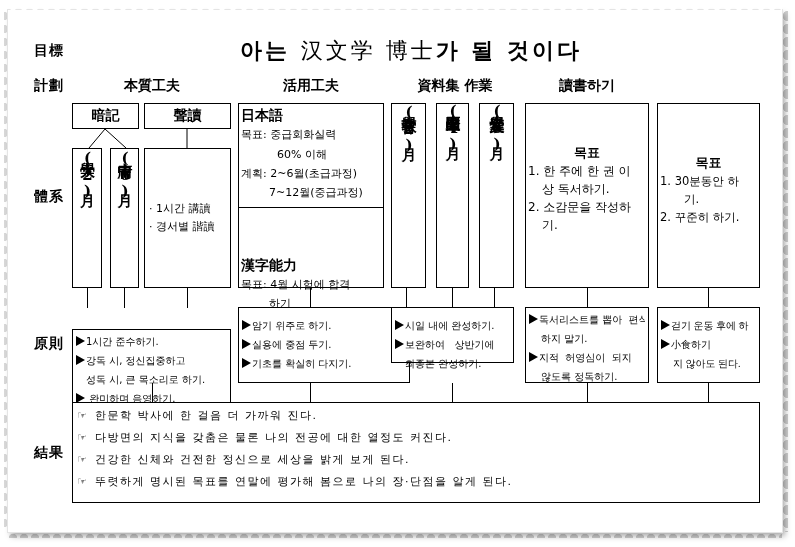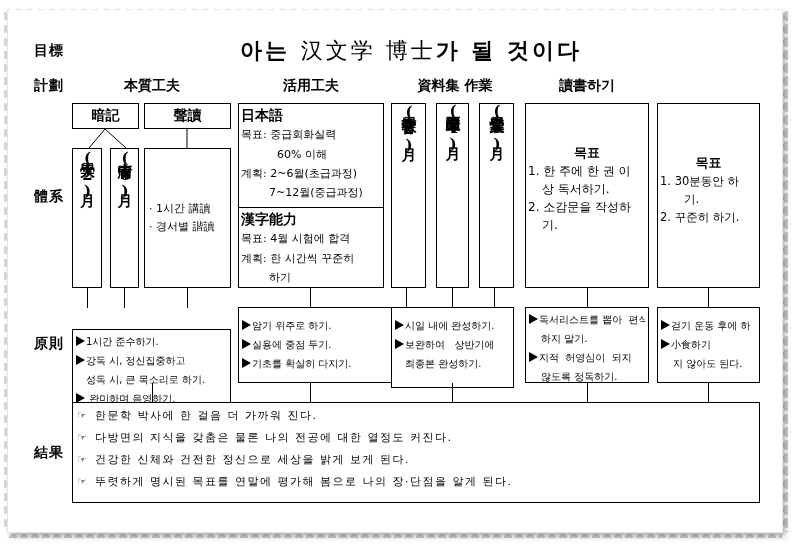--- a/index.html
+++ b/index.html
@@ -93,24 +93,23 @@
 </div>
 
 <div class="box" style="left:238px;top:103px;width:146px;height:185px;">
   <div style="height:101px;border-bottom:1px solid #000;padding:1px 2px;">
     <div style="font-weight:bold;font-size:14px;line-height:20px;">日本語</div>
     <div class="small" style="line-height:20px;">목표: 중급회화실력</div>
     <div class="small" style="padding-left:36px;line-height:19px;">60% 이해</div>
     <div class="small" style="line-height:19px;">계획: 2~6월(초급과정)</div>
     <div class="small" style="padding-left:28px;line-height:19px;">7~12월(중급과정)</div>
   </div>
-  <div style="padding:1px 2px;">
+  <div style="padding:1px 2px;margin-top:46px;">
     <div style="font-weight:bold;font-size:14px;line-height:20px;">漢字能力</div>
     <div class="small" style="line-height:20px;">목표: 4월 시험에 합격</div>
-    <div class="small" style="line-height:20px;">계획: 한 시간씩 꾸준히</div>
     <div class="small" style="padding-left:28px;line-height:18px;">하기</div>
   </div>
 </div>
 
 <div class="box" style="left:391px;top:103px;width:35px;height:185px;">
   <div class="vtext">教育學(2月)</div>
 </div>
 <div class="box" style="left:436px;top:103px;width:33px;height:185px;">
   <div class="vtext">中國歷史(4月)</div>
 </div>
@@ -151,32 +150,32 @@
   <div class="ln"><span class="tri"></span><span>1시간 준수하기.</span></div>
   <div class="ln"><span class="tri"></span><span>강독 시, 정신집중하고</span></div>
   <div class="ln" style="padding-left:10px;"><span>성독 시, 큰 목소리로 하기.</span></div>
   <div class="ln"><span class="tri"></span> <span>완미하며 음영하기.</span></div>
 </div>
 <div class="box bullet-list" style="left:238px;top:307px;width:172px;height:76px;padding-top:8px;">
   <div class="ln"><span class="tri"></span><span>암기 위주로 하기.</span></div>
   <div class="ln"><span class="tri"></span><span>실용에 중점 두기.</span></div>
   <div class="ln"><span class="tri"></span><span>기초를 확실히 다지기.</span></div>
 </div>
-<div class="box bullet-list" style="left:391px;top:307px;width:123px;height:81px;padding-top:8px;">
+<div class="box bullet-list" style="left:391px;top:307px;width:123px;height:56px;padding-top:8px;">
   <div class="ln"><span class="tri"></span><span>시일 내에 완성하기.</span></div>
   <div class="ln"><span class="tri"></span><span style="white-space:pre">보완하여   상반기에</span></div>
   <div class="ln" style="padding-left:10px;"><span>최종본 완성하기.</span></div>
 </div>
 <div class="box bullet-list" style="left:525px;top:307px;width:124px;height:76px;">
   <div class="ln"><span class="tri"></span><span style="white-space:pre">독서리스트를 뽑아  편식</span></div>
   <div class="ln" style="padding-left:12px;"><span>하지 말기.</span></div>
   <div class="ln"><span class="tri"></span><span style="white-space:pre">지적  허영심이  되지</span></div>
   <div class="ln" style="padding-left:12px;"><span>않도록 정독하기.</span></div>
 </div>
-<div class="box bullet-list" style="left:657px;top:307px;width:103px;height:76px;padding-top:8px;">
+<div class="box bullet-list" style="left:657px;top:307px;width:103px;height:76px;padding-top:8px;font-family:Liberation Serif, serif;">
   <div class="ln"><span class="tri"></span><span>걷기 운동 후에 하</span></div>
   <div class="ln"><span class="tri"></span><span>小食하기</span></div>
   <div class="ln" style="padding-left:12px;"><span>지 않아도 된다.</span></div>
 </div>
 
 <div class="vline" style="left:152px;top:383px;height:20px;"></div>
 <div class="vline" style="left:310px;top:383px;height:20px;"></div>
 <div class="vline" style="left:452px;top:383px;height:20px;"></div>
 <div class="vline" style="left:587px;top:383px;height:20px;"></div>
 <div class="vline" style="left:708px;top:383px;height:20px;"></div>

